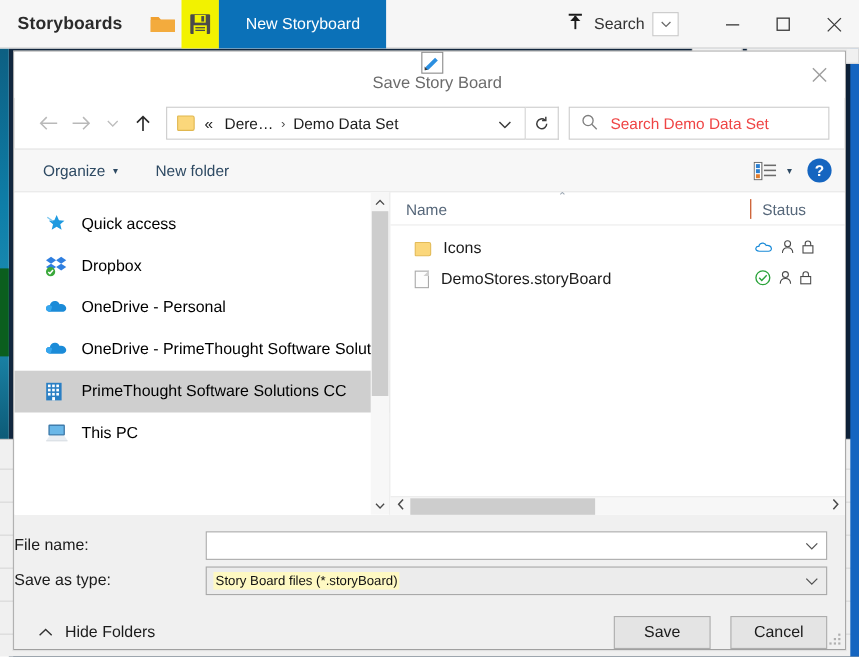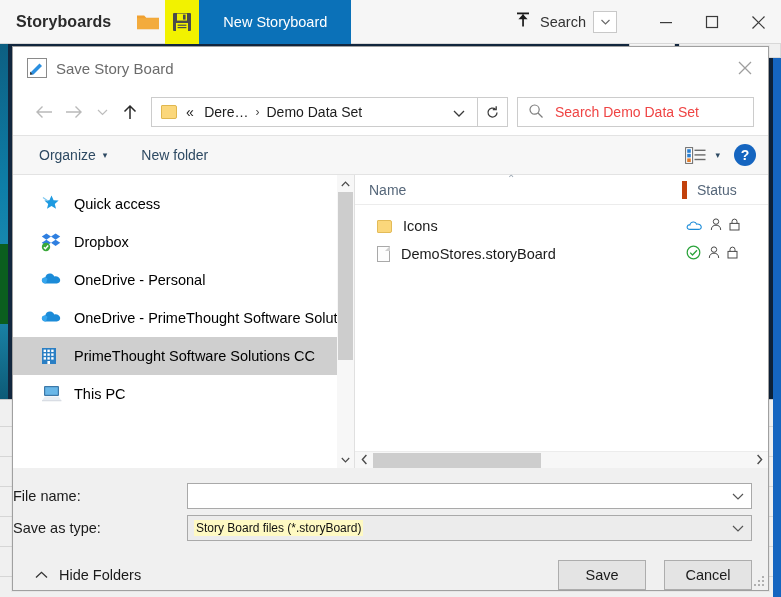--- a/index.html
+++ b/index.html
@@ -93,21 +93,21 @@
 
   
   .dialog {
     position: absolute; left: 12px; top: 46px; width: 757px; height: 545px;
     background: #ffffff; border: 1px solid #a0a0a0;
     box-shadow: 0 0 0 1px rgba(0,0,0,.04);
     display: flex; flex-direction: column;
   }
   .dlg-title {
     height: 42px; display: flex; align-items: center; padding: 0 0 0 14px;
-    position: relative; background:#fff;
+    position: relative; background:#fff;flex-direction:column;
   }
   .dlg-icon {
     width: 20px; height: 20px; margin-right: 9px; border: 1px solid #8a8a8a;
     position: relative; background:#fff; flex: 0 0 auto;
   }
   .dlg-title-text { font-size: 15px; color: #6b6b6b; }
   .dlg-close {
     position: absolute; right: 0; top: 0; width: 46px; height: 42px;
     display: flex; align-items: center; justify-content: center;
     color: #9a9a9a; font-size: 17px;
@@ -176,21 +176,21 @@
   .side-item.sel { background: #cfcfcf; }
   .sico { width: 22px; height: 20px; margin-right: 11px; flex: 0 0 auto; position: relative; }
 
   
   .filelist { flex: 1 1 auto; position: relative; background: #fff; display:flex; flex-direction:column; min-width:0;}
   .fl-header {
     height: 30px; display: flex; align-items: center; font-size: 14px; color: #56677a;
     border-bottom: 1px solid #ececec; position: relative;
   }
   .col-name { padding-left: 14px; flex: 1 1 auto; }
-  .col-status { width: 86px; padding-left: 10px; border-left: 5px solid #c2410c; height: 18px; line-height:18px;}
+  .col-status { width: 86px; padding-left: 10px; border-left: 1px solid #c2410c; height: 18px; line-height:18px;}
   .sort-mark {
     position:absolute; left: 152px; top: -2px; color:#9aa6b2; font-size: 10px;
   }
   .fl-rows { flex: 1 1 auto; padding-top: 7px; }
   .fl-row {
     height: 28px; display: flex; align-items: center; font-size: 14.5px; color: #1b1b1b;
   }
   .fl-name { display:flex; align-items:center; gap: 11px; padding-left: 22px; flex: 1 1 auto; }
   .fl-status { width: 86px; display: flex; align-items: center; gap: 7px; padding-left: 4px; }
   .folder-ic {

